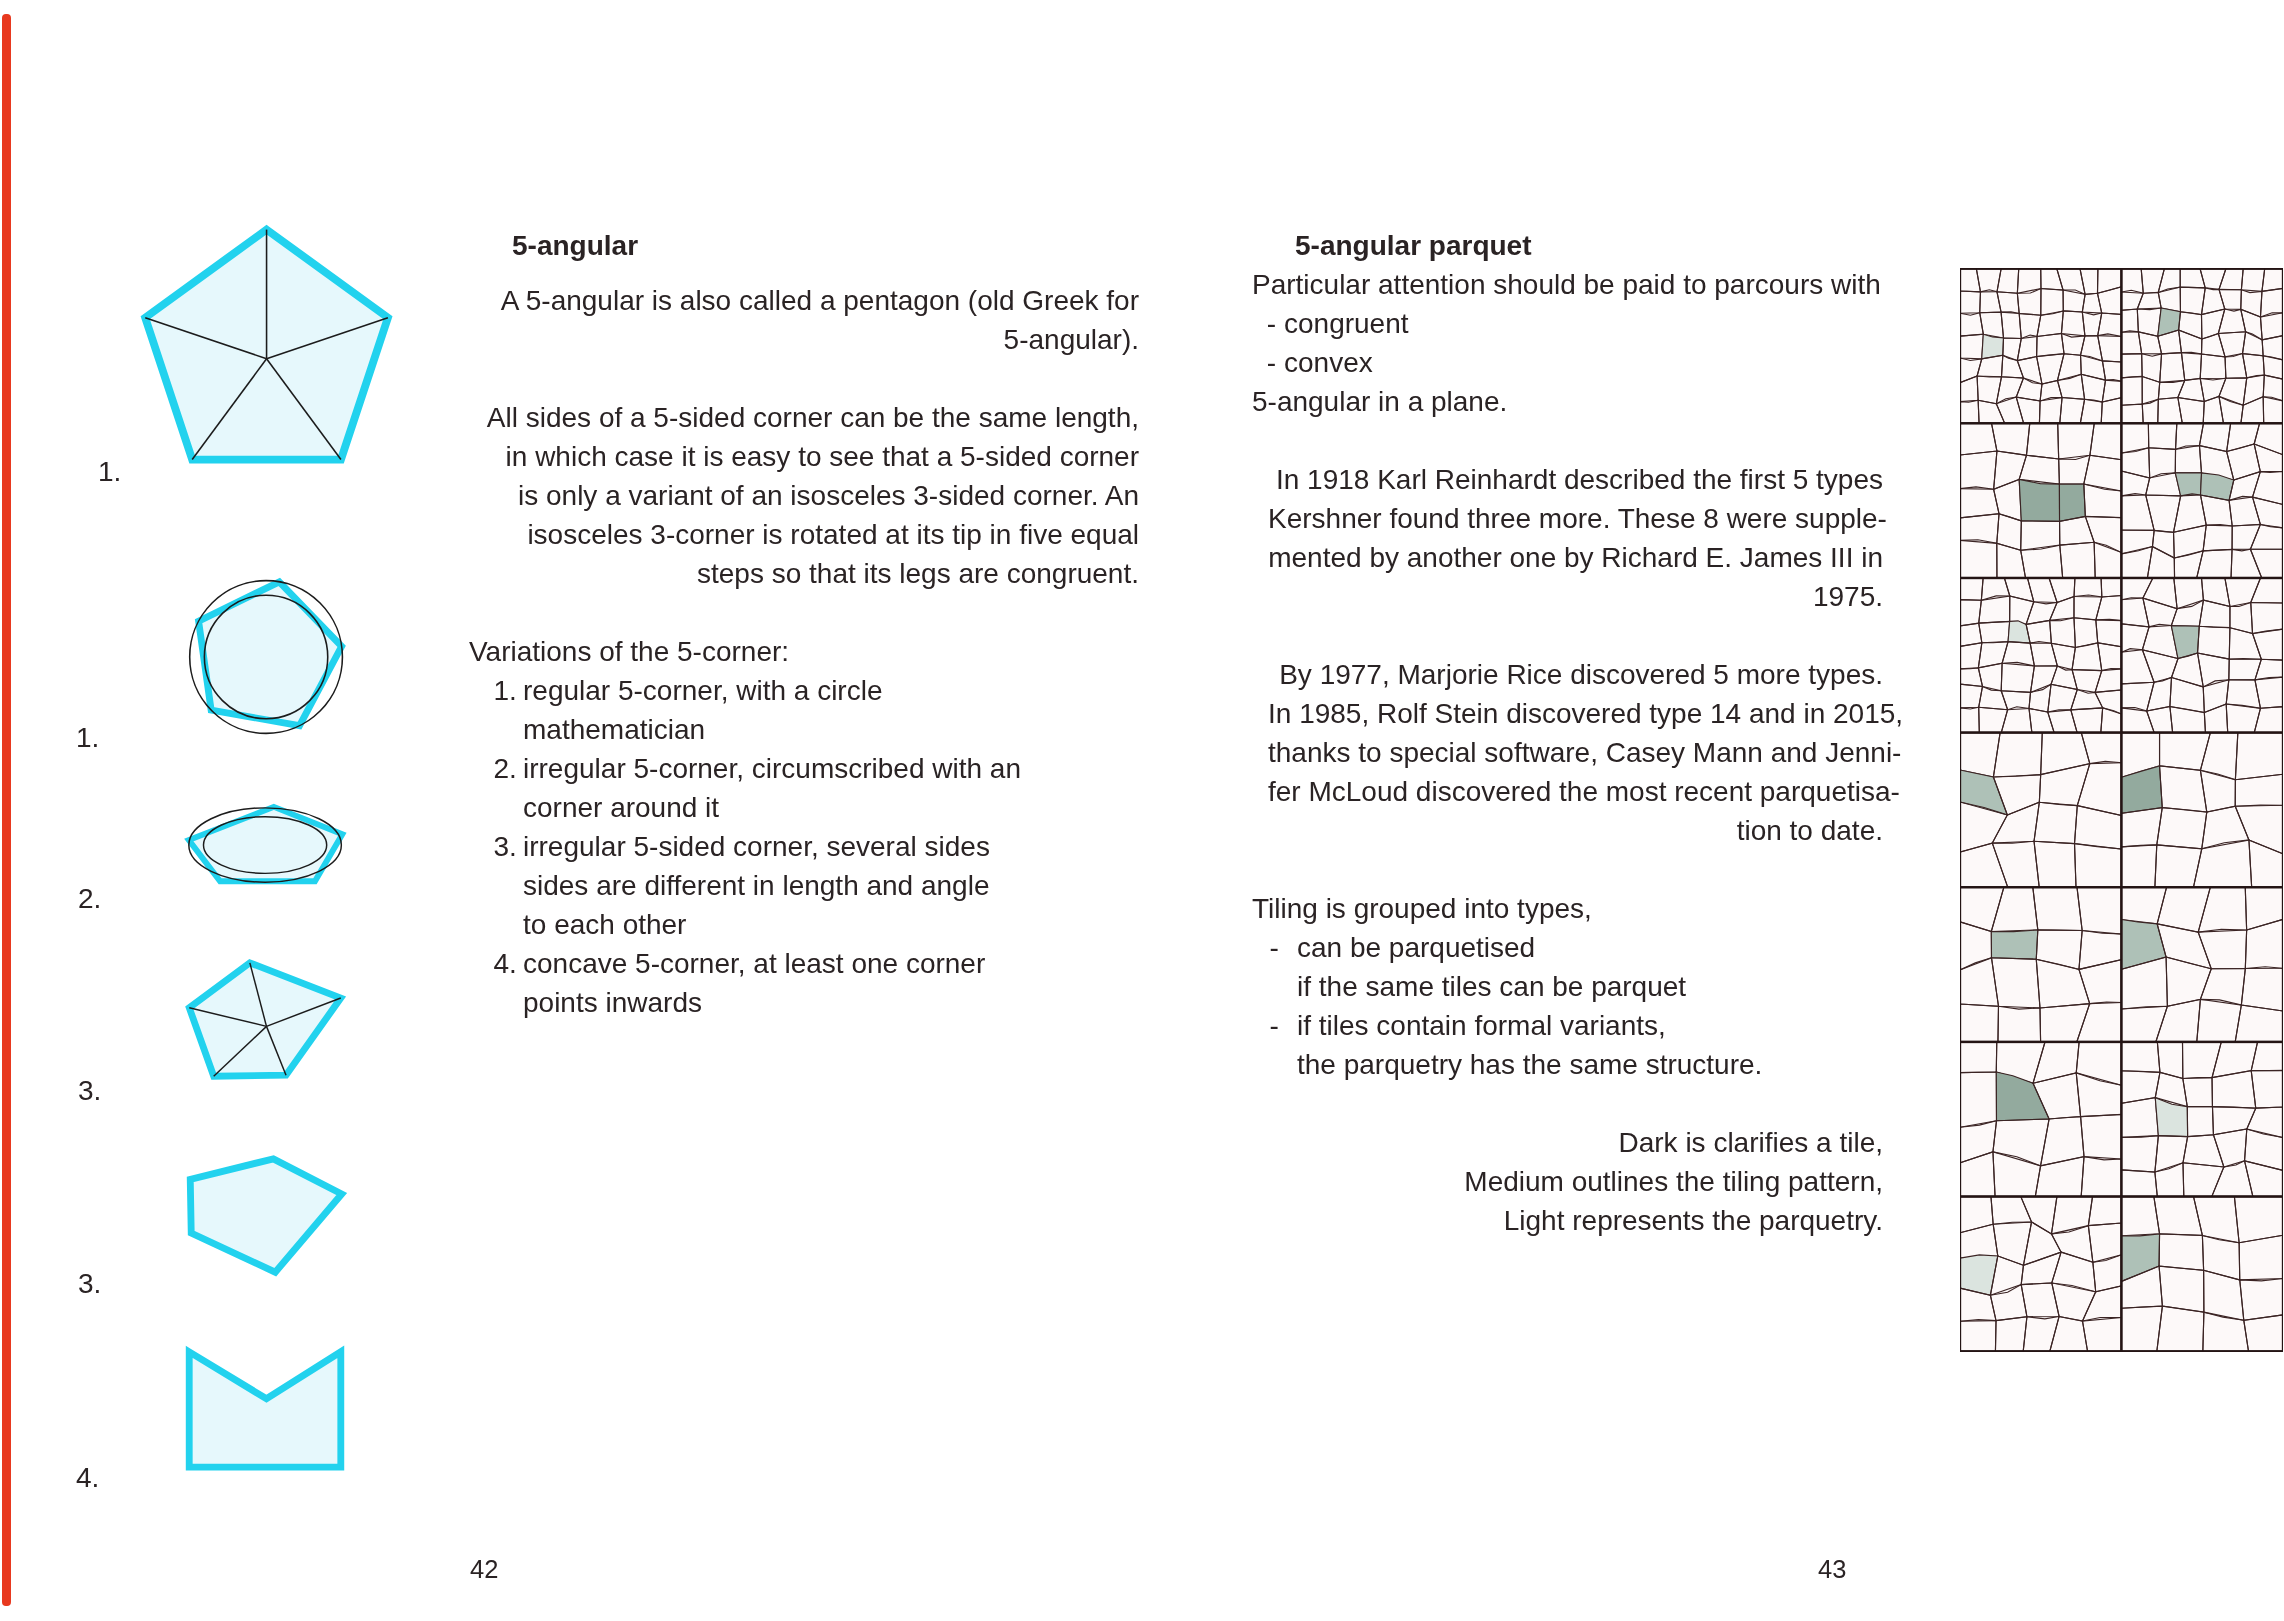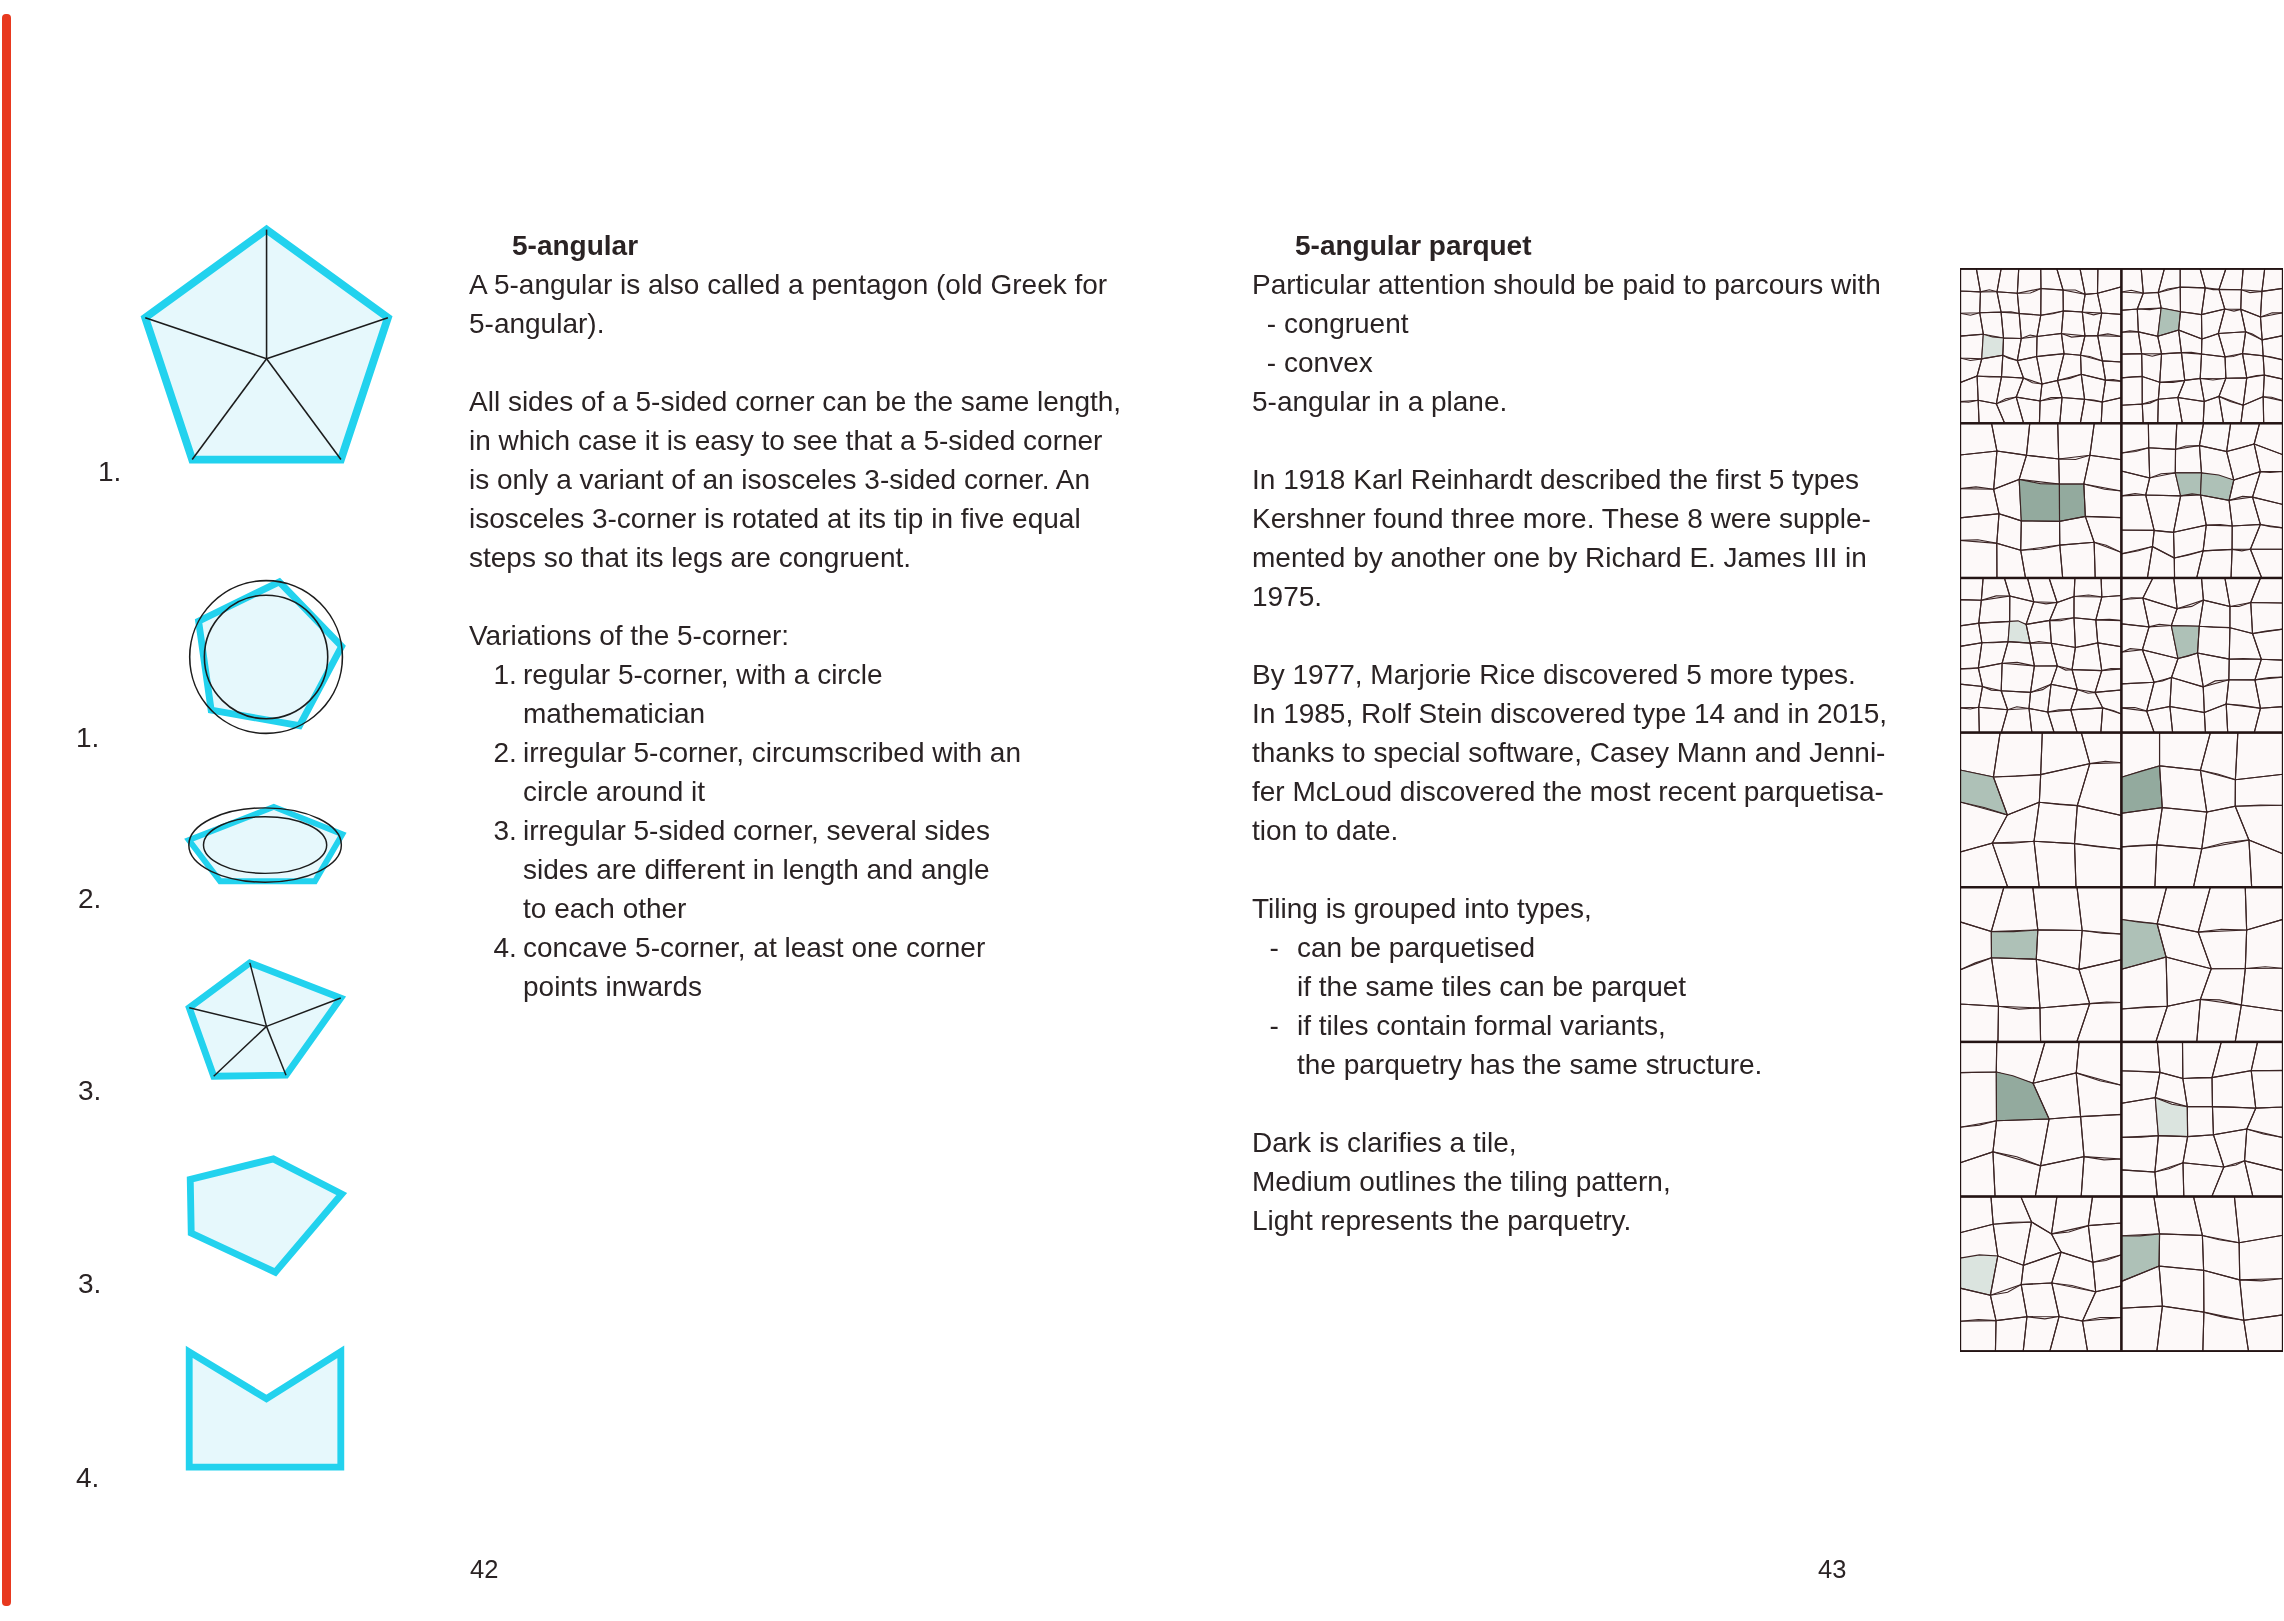--- a/index.html
+++ b/index.html
@@ -15,21 +15,21 @@
     overflow:hidden;
   }
   .edge-strip{position:absolute;left:2px;top:13.7px;width:8.8px;height:1592px;
     background:var(--strip);border-radius:3.9px;}
   .fig{position:absolute;}
   .fig-label{position:absolute;font-size:28px;color:var(--text);}
   .textcol{position:absolute;font-size:28px;line-height:39px;}
   .col-left{left:469px;top:226px;width:686px;}
   .col-right{left:1252px;top:226px;width:647px;}
   .heading{font-weight:bold;margin-left:43px;}
-  .block{margin:0;}
+  .block{margin:16px;text-align:right;}
   .gap{margin-top:39px;}
   .line{white-space:pre;}
   .num-item{position:relative;padding-left:54px;}
   .num-item .marker{position:absolute;left:24.5px;top:0;}
   .dash1-item{position:relative;padding-left:32px;}
   .dash1-item .marker{position:absolute;left:14.7px;top:0;}
   .dash2-item{position:relative;padding-left:45px;}
   .dash2-item .marker{position:absolute;left:17.6px;top:0;}
   .pagenum{position:absolute;font-size:25.5px;color:var(--text);}
   .pagenum-left{left:470px;top:1555px;}
@@ -110,21 +110,21 @@
       <span class="marker">1.</span>
       <div>
           <div class="line">regular 5-corner, with a circle</div>
           <div class="line">mathematician</div>
         </div>
     </div>
     <div class="num-item">
       <span class="marker">2.</span>
       <div>
           <div class="line">irregular 5-corner, circumscribed with an</div>
-          <div class="line">circle around it</div>
+          <div class="line">corner around it</div>
         </div>
     </div>
     <div class="num-item">
       <span class="marker">3.</span>
       <div>
           <div class="line">irregular 5-sided corner, several sides</div>
           <div class="line">sides are different in length and angle</div>
           <div class="line">to each other</div>
         </div>
     </div>

